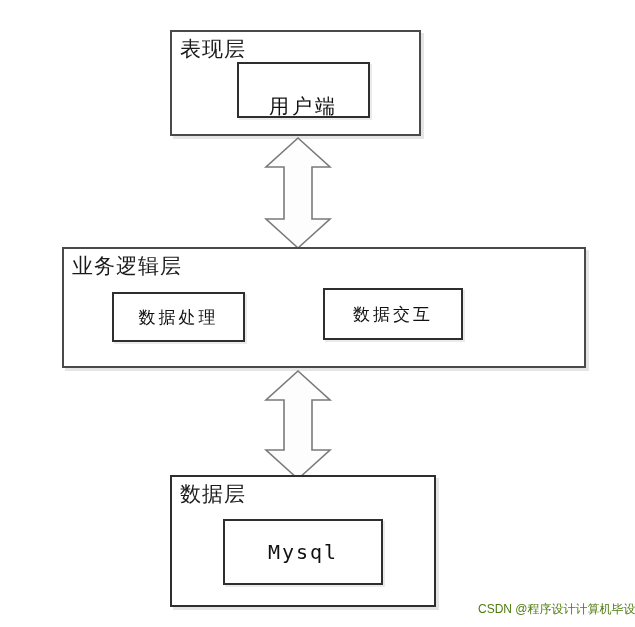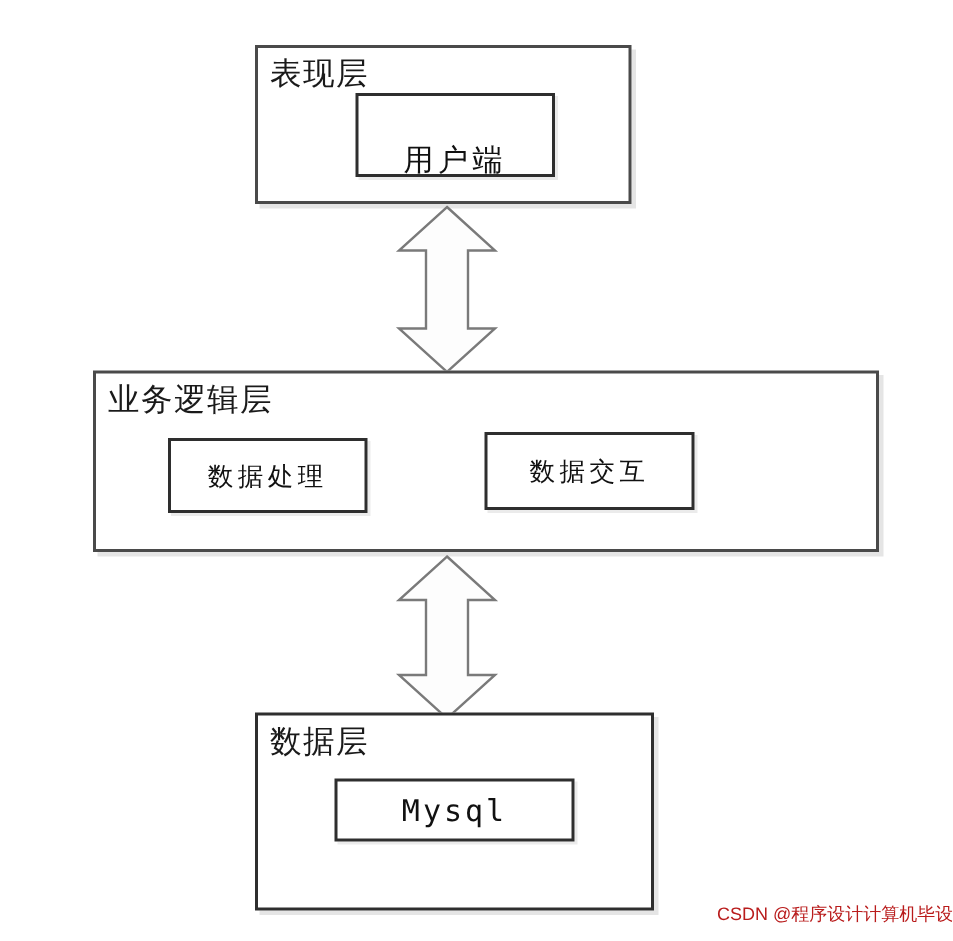--- a/index.html
+++ b/index.html
@@ -48,21 +48,21 @@
     font-family: "DejaVu Sans Mono", "Liberation Mono", monospace;
     font-size: 20px;
     letter-spacing: 2px;
   }
   .arrow-wrap { position: absolute; }
   .watermark {
     position: absolute;
     left: 478px;
     top: 601px;
     font-size: 12px;
-    color: #b91c1c;
+    color: #4d7c0f;
     font-family: "Liberation Sans", "DejaVu Sans", sans-serif;
     white-space: nowrap;
   }
 </style>
 </head>
 <body>
 
 <div id="canvas">
 
   <div class="layer-box" style="left:170px; top:30px; width:251px; height:106px;">
@@ -90,19 +90,19 @@
 
   <div class="arrow-wrap" style="left:263px; top:369px;">
     <svg width="70" height="112" viewBox="0 0 70 112">
       <polygon points="35,2 67,31 49,31 49,81 67,81 35,110 3,81 21,81 21,31 3,31" fill="#fdfdfd" stroke="#7a7a7a" stroke-width="1.6" stroke-linejoin="miter"></polygon>
     </svg>
   </div>
 
   <div class="layer-box" style="left:170px; top:475px; width:266px; height:132px; border-color:#2e2e2e;text-align:right;">
     <span class="layer-label">数据层</span>
   </div>
-  <div class="node-box" style="left:223px; top:519px; width:160px; height:42px;">
+  <div class="node-box" style="left:223px; top:519px; width:160px; height:66px;">
     <span class="node-label mono">Mysql</span>
   </div>
 
   <span class="watermark">CSDN @程序设计计算机毕设</span>
 
 </div>
 
 </body></html>

